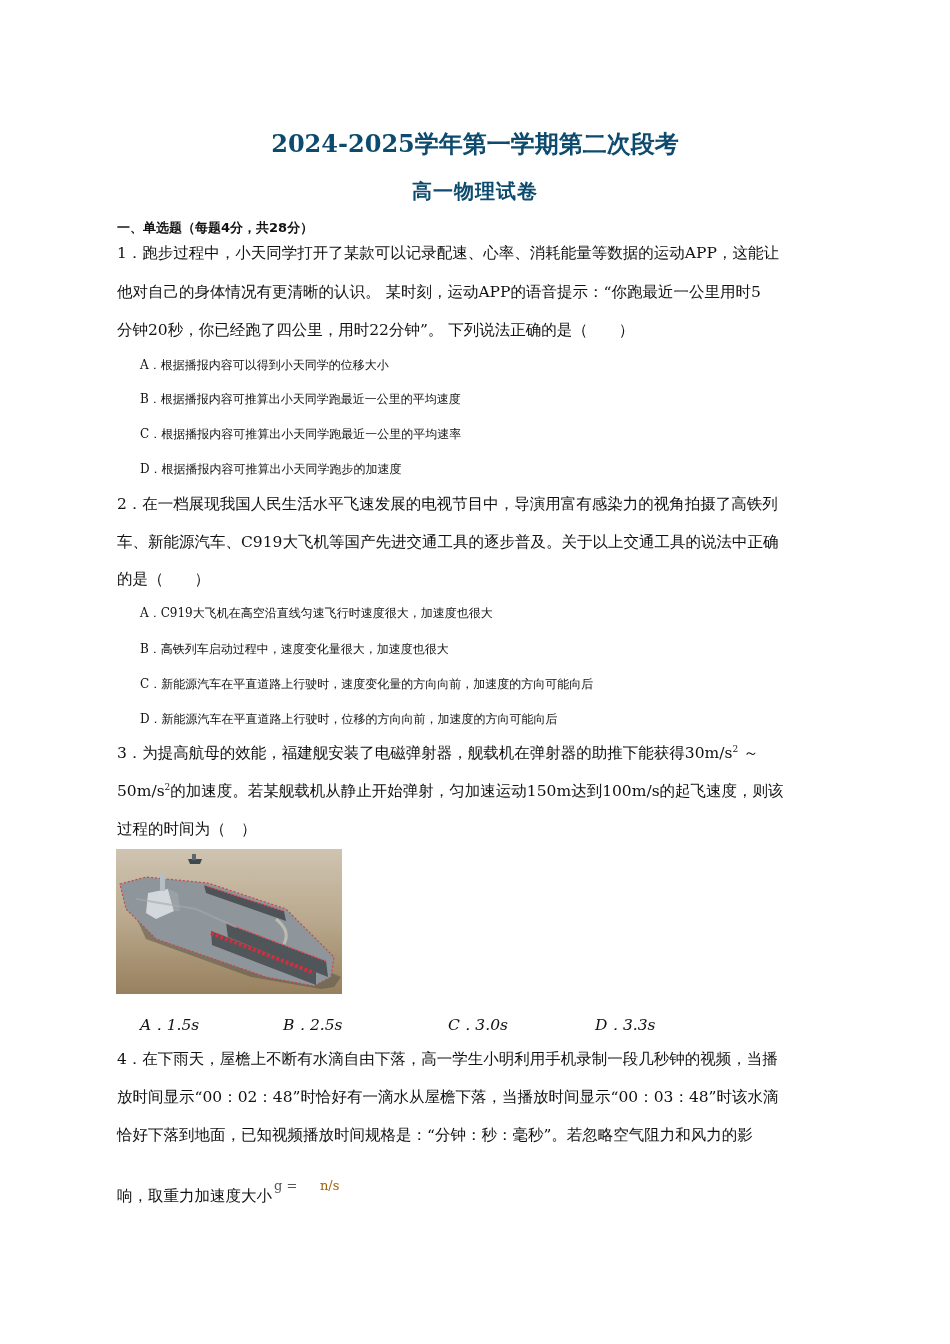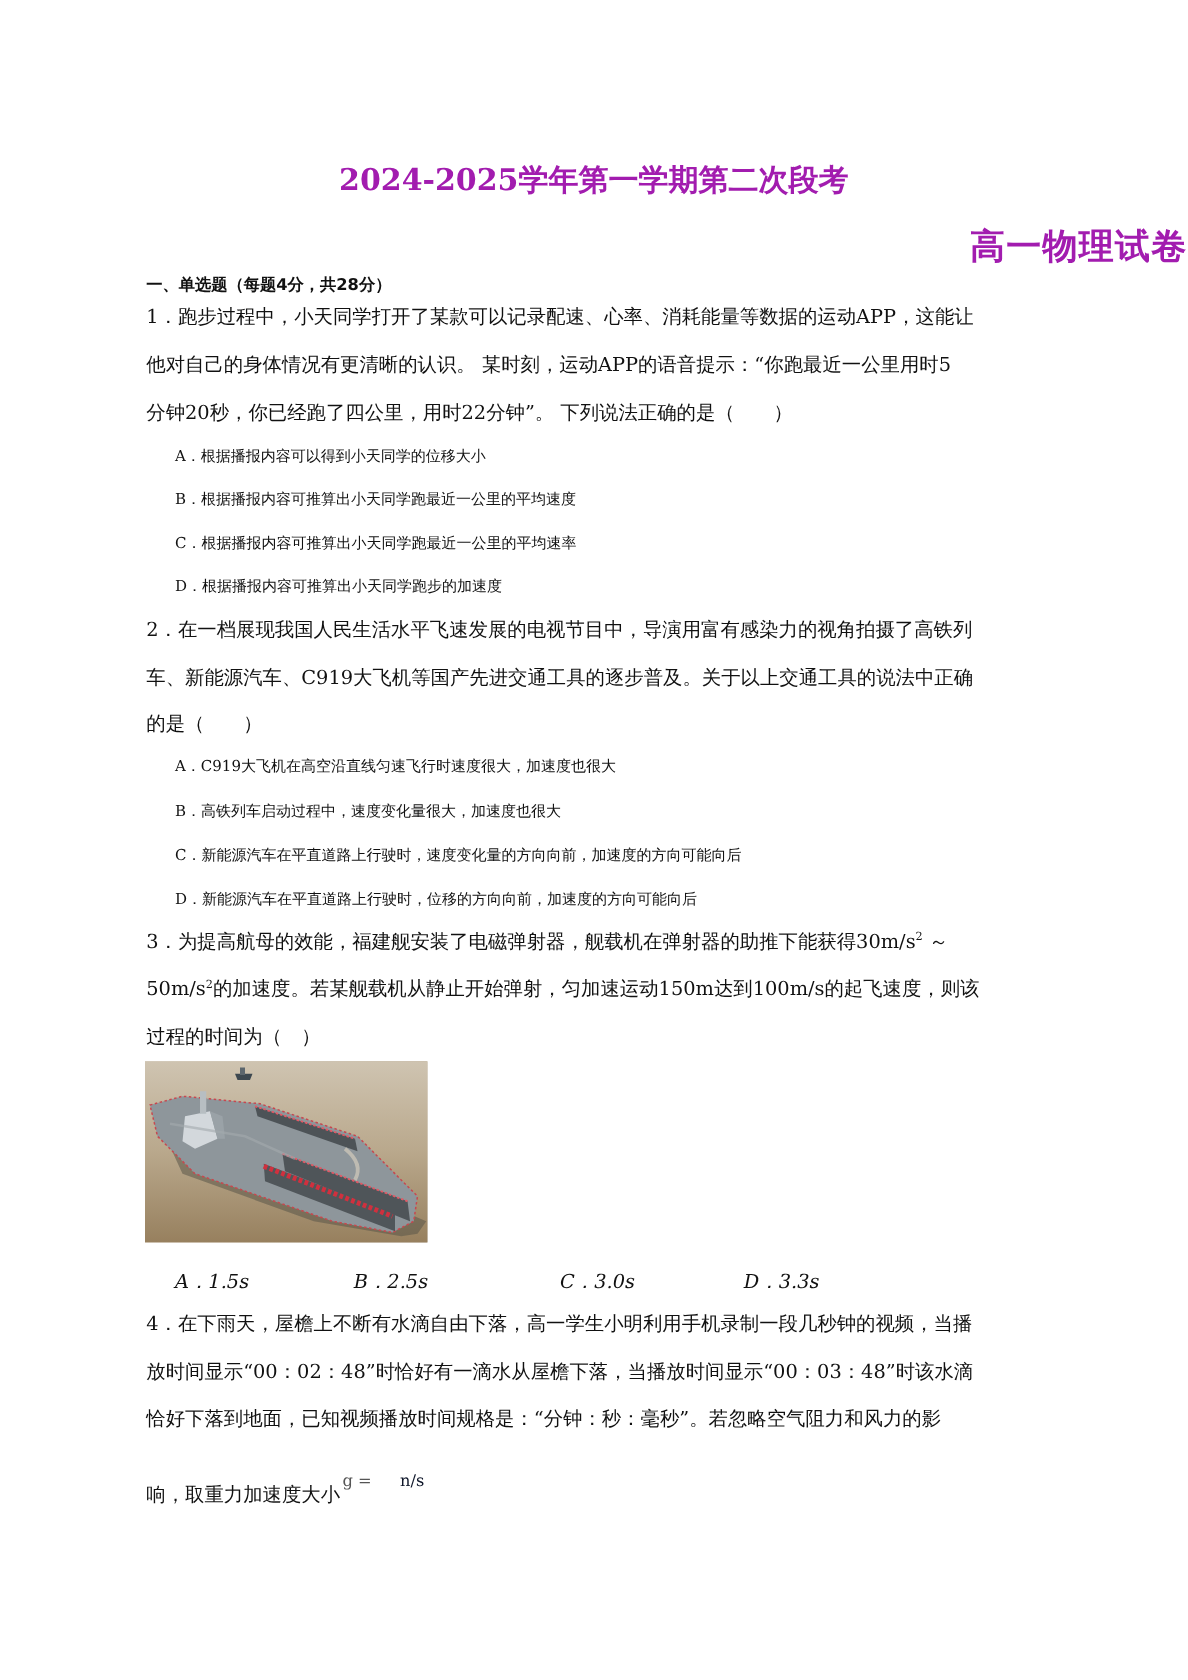--- a/index.html
+++ b/index.html
@@ -19,24 +19,24 @@
       position: absolute;
       left: 0; top: 0;
       width: 950px; height: 1344px;
     }
     .title {
       position: absolute;
       left: 0; width: 950px;
       text-align: center;
       font-weight: bold;
       font-family: "DejaVu Serif", "Liberation Serif", serif;
-      color: #a21caf;
+      color: #0c4a6e;
     }
     .title-1 { top: 128px; font-size: 24px; letter-spacing: 0px; }
-    .title-2 { top: 178px; font-size: 28px; letter-spacing: 1px; text-align: right; }
+    .title-2 { top: 178px; font-size: 20px; letter-spacing: 1px; }
     .section-heading {
       position: absolute;
       left: 117px; top: 219px;
       font-size: 13px;
       font-weight: bold;
       font-family: "DejaVu Sans", "Liberation Sans", sans-serif;
     }
     .line {
       position: absolute;
       left: 117px;
@@ -65,21 +65,21 @@
       width: 68px;
       height: 20px;
       vertical-align: top;
     }
     .formula .g {
       position: absolute; left: 2px; top: -10px;
       font-size: 13px; color: #555; font-style: normal;
     }
     .formula .unit {
       position: absolute; left: 48px; top: -10px;
-      font-size: 13px; color: #0f172a;
+      font-size: 13px; color: #a16207;
     }
     .photo {
       position: absolute;
       left: 116px; top: 849px;
       width: 226px; height: 145px;
       overflow: hidden;
       background: linear-gradient(160deg, #c9bda9 0%, #b7a78d 40%, #a08a69 75%, #8f7a5b 100%);
     }
   </style>
 </head>

